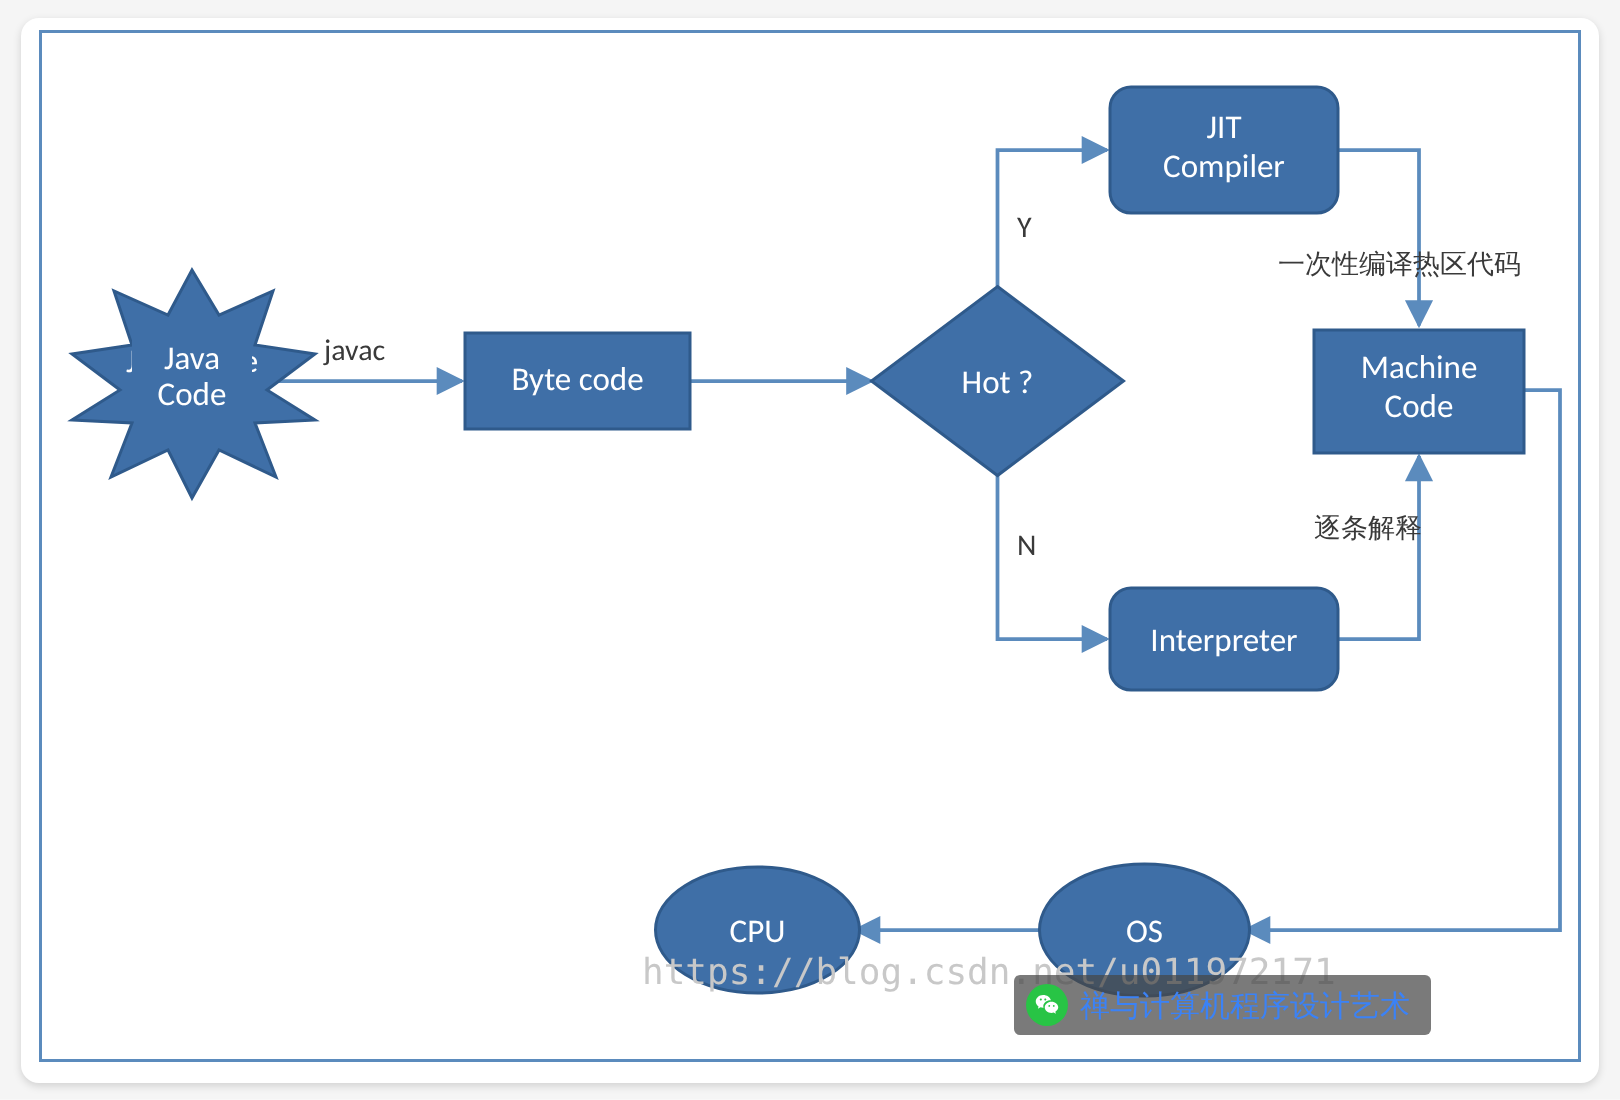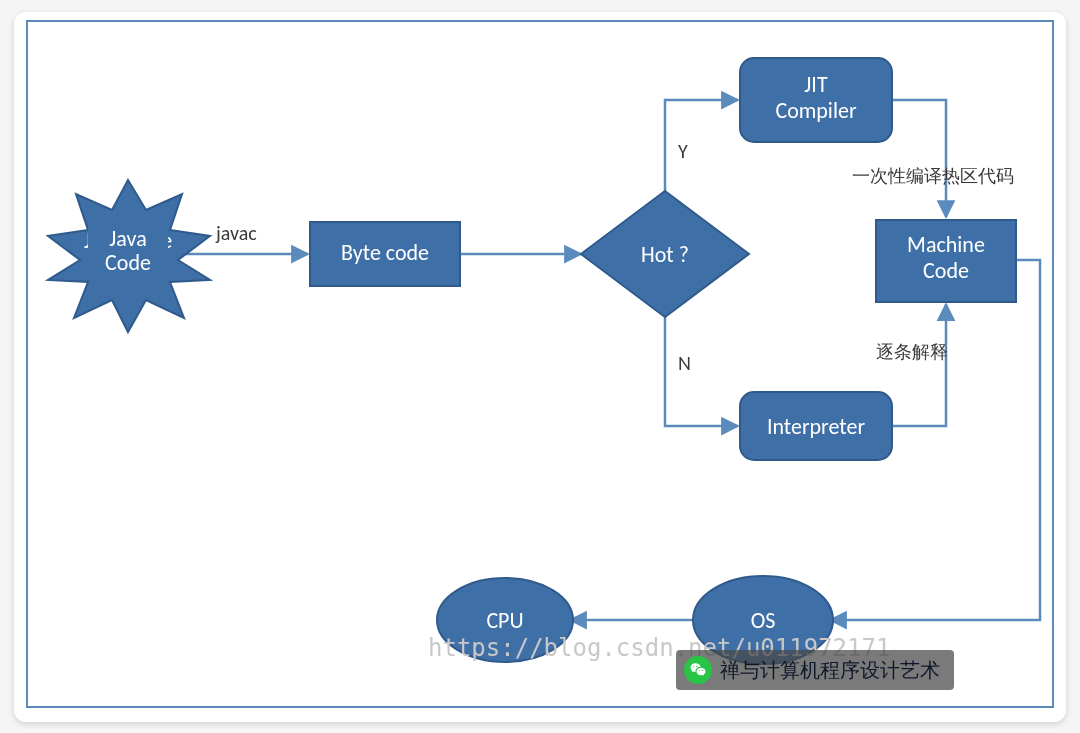--- a/index.html
+++ b/index.html
@@ -4,21 +4,21 @@
 <style>
   html,body{margin:0;padding:0;background:#f5f5f5;}
   body{width:1080px;height:733px;position:relative;font-family:Calibri,Arial,sans-serif;}
   .frame{position:absolute;left:14px;top:12px;width:1052px;height:710px;background:#fff;border-radius:12px;box-shadow:0 2px 6px rgba(0,0,0,.15);}
   .inner{position:absolute;left:12px;top:8px;right:12px;bottom:14px;border:2px solid #5b8bbd;}
   svg{position:absolute;left:0;top:0;}
   .node-text{fill:#fff;font-size:22px;text-anchor:middle;}
   .label-text{fill:#3a3a3a;font-size:20px;}
   .cn-text{fill:#3a3a3a;font-size:18px;}
   .watermark{fill:#c8c8c8;font-size:24px;font-family:monospace;}
-  .wechat-box{position:absolute;right:112px;bottom:32px;display:flex;align-items:center;background:rgba(70,70,70,.72);color:#0f172a;padding:6px 14px 6px 8px;border-radius:4px;font-size:20px;}
+  .wechat-box{position:absolute;right:112px;bottom:32px;display:flex;align-items:center;background:rgba(70,70,70,.72);color:#3b82f6;padding:6px 14px 6px 8px;border-radius:4px;font-size:20px;}
   .wechat-icon{width:28px;height:28px;border-radius:50%;background:#28c445;display:inline-flex;align-items:center;justify-content:center;margin-right:8px;}
   .wechat-icon svg{position:static;}
 </style>
 </head>
 <body>
 
 <div class="frame">
   <div class="inner">
     <svg width="1028" height="684">
       <defs>

